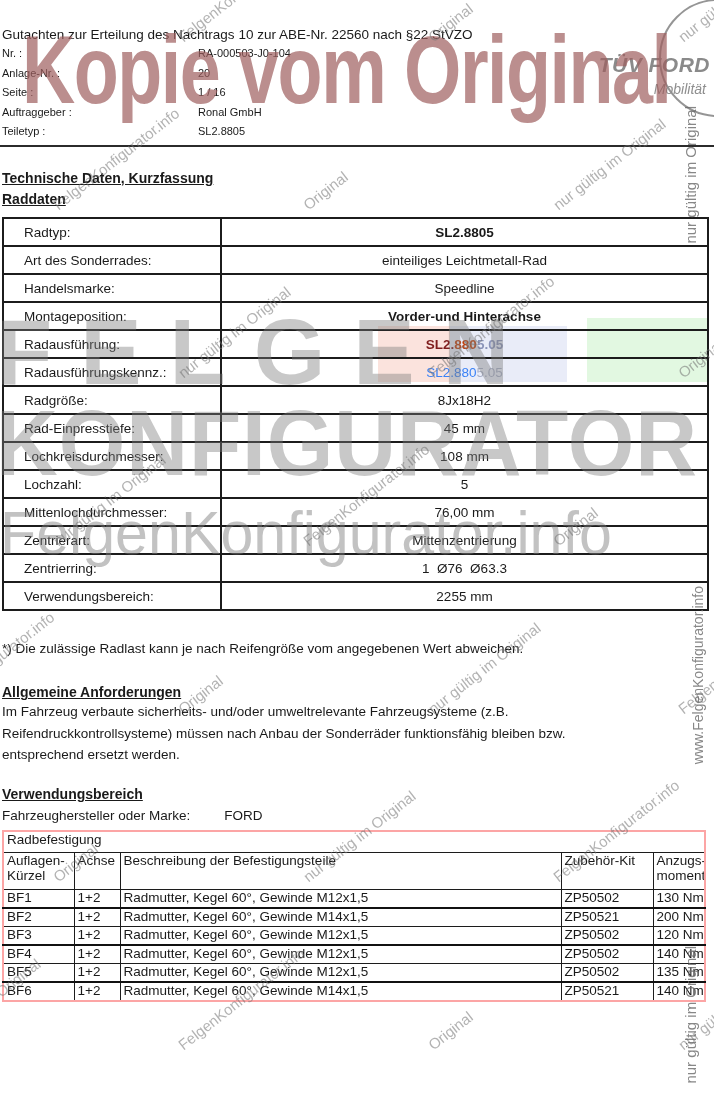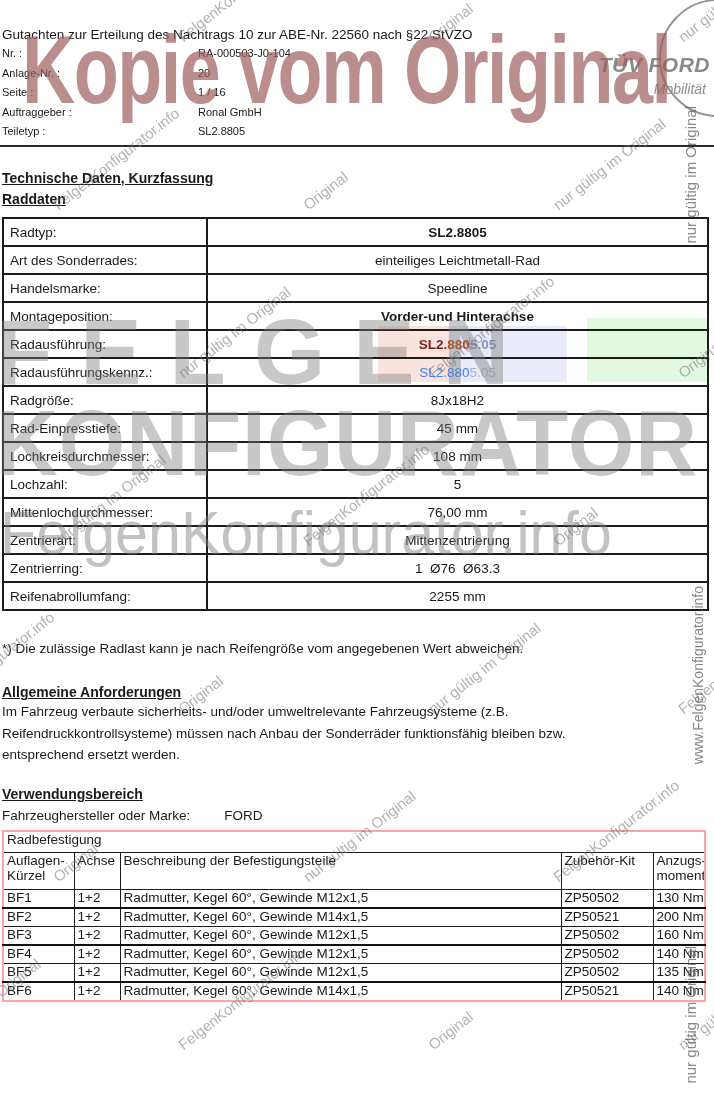--- a/index.html
+++ b/index.html
@@ -23,21 +23,21 @@
 
   
   .hl{position:absolute;}
 
   
   table{border-collapse:collapse;}
   .main-table{position:absolute;left:2px;top:217px;width:707px;table-layout:fixed;
               border:2px solid #1c1c1c;}
   .main-table td{border:2px solid #1c1c1c;font-size:13.5px;height:26px;padding:0;
                  background:transparent;overflow:hidden;}
-  .main-table td.lbl{width:196px;padding-left:6px;}
+  .main-table td.lbl{width:196px;padding-left:20px;}
   .main-table td.val{text-align:center;white-space:pre;}
   .bold{font-weight:bold;}
 
   .footnote{position:absolute;left:2px;top:641px;font-size:13.5px;}
   .body-p{position:absolute;left:2px;top:701px;width:648px;font-size:13.5px;
           line-height:21.5px;margin:0;}
   .usage-line{position:absolute;left:2px;top:808px;font-size:13.5px;}
   .usage-val{margin-left:34px;}
 
   
@@ -160,21 +160,21 @@
         </tr>
         <tr>
           <td class="lbl">Zentrierart:</td>
           <td class="val">Mittenzentrierung</td>
         </tr>
         <tr>
           <td class="lbl">Zentrierring:</td>
           <td class="val">1  Ø76  Ø63.3</td>
         </tr>
         <tr>
-          <td class="lbl">Reifenabrollumfang:</td>
+          <td class="lbl">Verwendungsbereich:</td>
           <td class="val">2255 mm</td>
         </tr>
       </tbody>
   </table>
 
   <div class="footnote">*) Die zulässige Radlast kann je nach Reifengröße vom angegebenen Wert abweichen.</div>
 
   <div class="sec-h" style="top:684px;">Allgemeine Anforderungen</div>
   <p class="body-p">Im Fahrzeug verbaute sicherheits- und/oder umweltrelevante Fahrzeugsysteme (z.B. Reifendruckkontrollsysteme) müssen nach Anbau der Sonderräder funktionsfähig bleiben bzw. entsprechend ersetzt werden.</p>
 
@@ -218,21 +218,21 @@
           <td>1+2</td>
           <td>Radmutter, Kegel 60°, Gewinde M14x1,5</td>
           <td>ZP50521</td>
           <td>200 Nm</td>
         </tr>
         <tr class="data-row thick">
           <td>BF3</td>
           <td>1+2</td>
           <td>Radmutter, Kegel 60°, Gewinde M12x1,5</td>
           <td>ZP50502</td>
-          <td>160 Nm</td>
+          <td>120 Nm</td>
         </tr>
         <tr class="data-row">
           <td>BF4</td>
           <td>1+2</td>
           <td>Radmutter, Kegel 60°, Gewinde M12x1,5</td>
           <td>ZP50502</td>
           <td>140 Nm</td>
         </tr>
         <tr class="data-row thick">
           <td>BF5</td>

